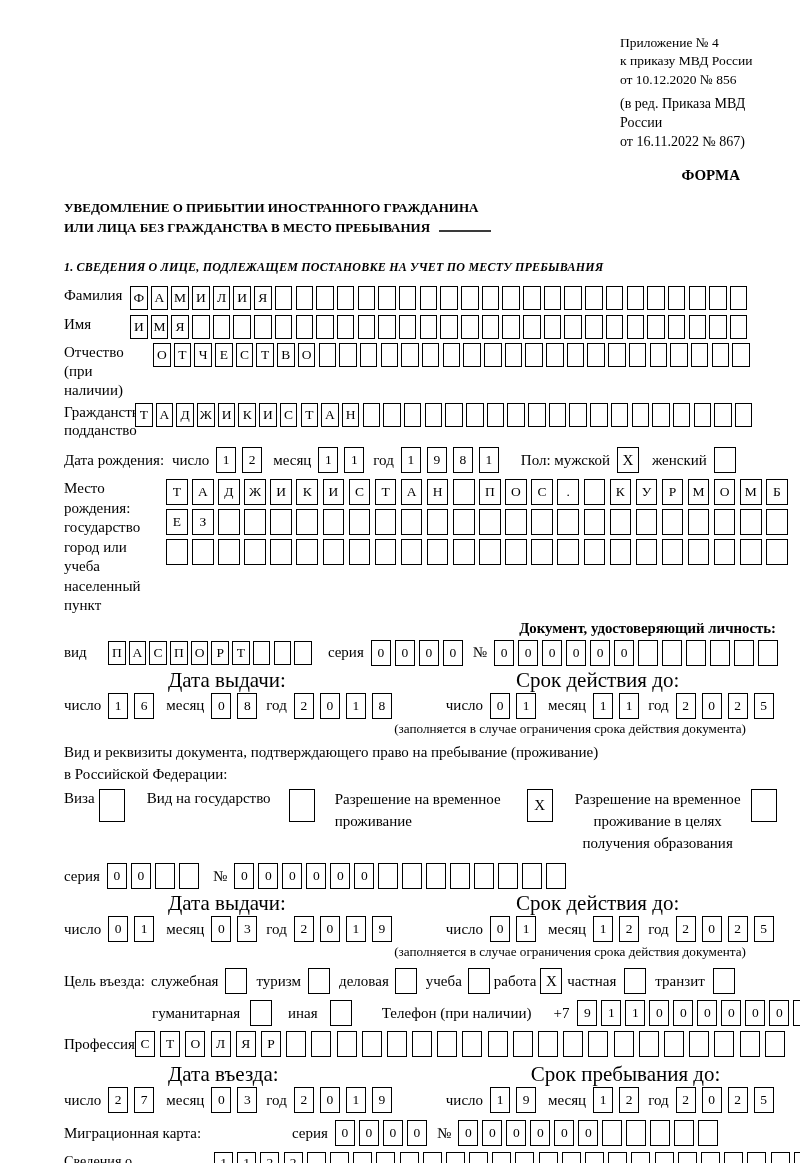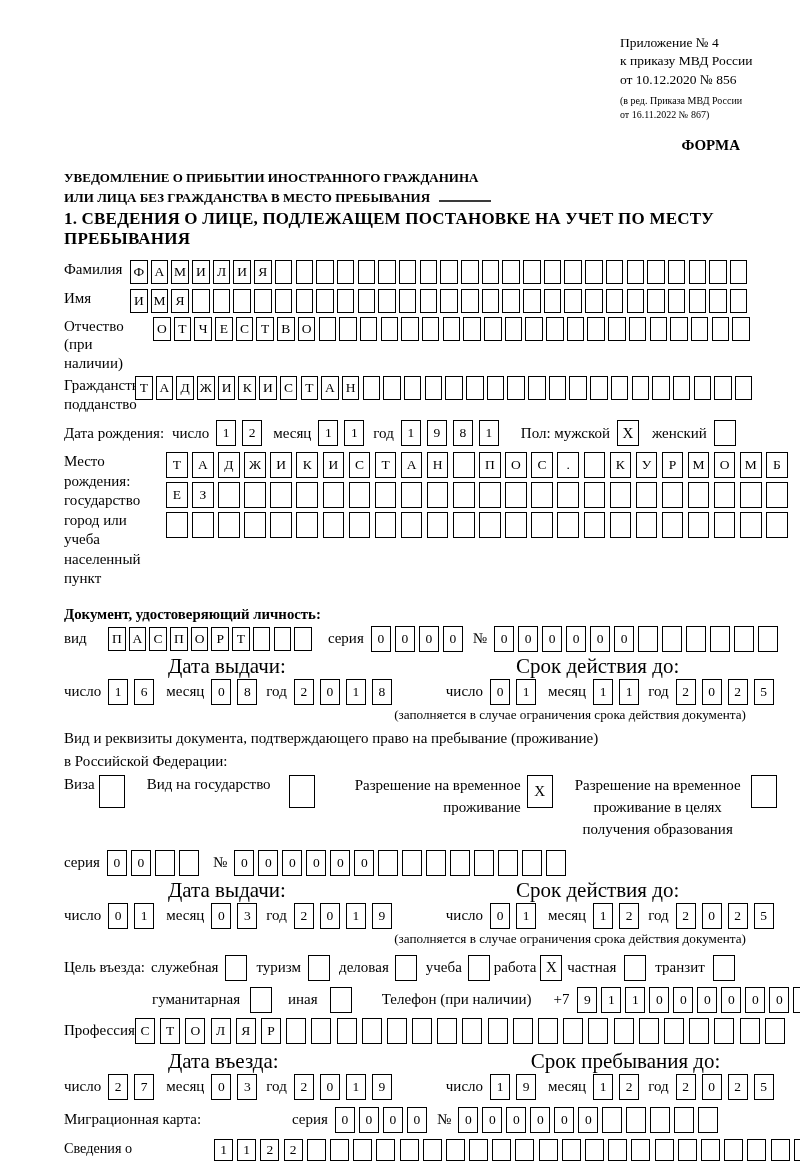--- a/index.html
+++ b/index.html
@@ -3,25 +3,25 @@
 <meta charset="utf-8">
 <style>
   * { box-sizing: border-box; }
   html, body { margin:0; padding:0; background:#ffffff; }
   .page {
     width:800px; height:1163px; background:#ffffff; color:#000;
     font-family:"Liberation Serif", serif; font-size:15px;
     padding:34px 24px 0 64px; overflow:hidden; position:relative;
   }
   .appendix { margin-left:556px; font-size:13.5px; line-height:1.36; }
-  .appendix .rev { margin-top:5px; font-size:10px; }
+  .appendix .rev { margin-top:5px; font-size:14px; }
   .forma { font-weight:bold; text-align:right; margin:16px 36px 0 0; font-size:15px; }
   .title { font-weight:bold; text-align:left; font-size:13px; line-height:1.55; margin-top:14px; }
   .blank-line { display:inline-block; width:52px; height:12px; border-bottom:2.5px solid #3a3a3a; margin-left:9px; }
-  .sec { font-weight:bold; font-size:17px; letter-spacing:.2px; }
+  .sec { font-weight:bold; font-size:12px; margin-top:22px; letter-spacing:.2px;font-style:italic; }
 
   .frow { display:flex; align-items:flex-start; }
   .center { align-items:center; }
   .flabel { flex:none; line-height:1.25; }
   .dlabel { flex:none; margin-right:7px; }
 
   .cells { display:flex; flex:none; }
   .cell {
     width:17.5px; height:24px; border:1.9px solid #000; margin-right:3.2px;
     display:inline-flex; align-items:center; justify-content:center;
@@ -32,21 +32,21 @@
   .lg .cell { width:21.5px; height:26px; margin-right:4.6px; }
   .pf .cell { width:20px; height:26px; margin-right:5.2px; }
   .rp .cell { width:19px; height:22px; margin-right:4.2px; }
 
   .cbox {
     width:22px; height:26px; border:1.9px solid #000; display:inline-flex;
     align-items:center; justify-content:center; font-size:15px; flex:none; background:#fff;
   }
   .cbox.big { width:26px; height:33px; }
 
-  .doc-head { font-weight:bold; text-align:left; font-size:14.8px; margin-top:17px; }
+  .doc-head { font-weight:bold; text-align:right; font-size:14.8px; margin-top:4px; }
   .dt-titles { display:flex; font-size:21px; }
   .dateline { display:flex; align-items:center; flex:none; }
   .note { font-size:13.2px; text-align:right; margin:2px 30px 0 0; }
 </style>
 </head>
 <body>
 
 <div class="page">
 
   <div class="appendix">
@@ -418,21 +418,21 @@
   <div class="note">(заполняется в случае ограничения срока действия документа)</div>
 
   <div class="flabel" style="margin-top:6px">Вид и реквизиты документа, подтверждающего право на пребывание (проживание)</div>
   <div class="flabel" style="margin-top:4px">в Российской Федерации:</div>
 
   <div class="frow" style="margin-top:5px">
     <span class="flabel">Виза</span>
     <span class="cbox big" style="margin-left:4px"></span>
     <span class="flabel" style="margin-left:22px">Вид на государство</span>
     <span class="cbox big" style="margin-left:18px"></span>
-    <div class="flabel" style="margin-left:20px;width:186px;text-align:right;line-height:1.45">Разрешение на временное проживание</div>
+    <div class="flabel" style="margin-left:20px;width:186px;text-align:left;line-height:1.45">Разрешение на временное проживание</div>
     <span class="cbox big" style="margin-left:6px">X</span>
     <div class="flabel" style="margin-left:16px;width:178px;text-align:center;line-height:1.45">Разрешение на временное проживание в целях получения образования</div>
     <span class="cbox big" style="margin-left:4px"></span>
   </div>
 
   <div class="frow center" style="margin-top:9px">
     <span class="dlabel">серия</span>
     <span class="cells md sm-gap">
         <span class="cell">0</span>
         <span class="cell">0</span>

